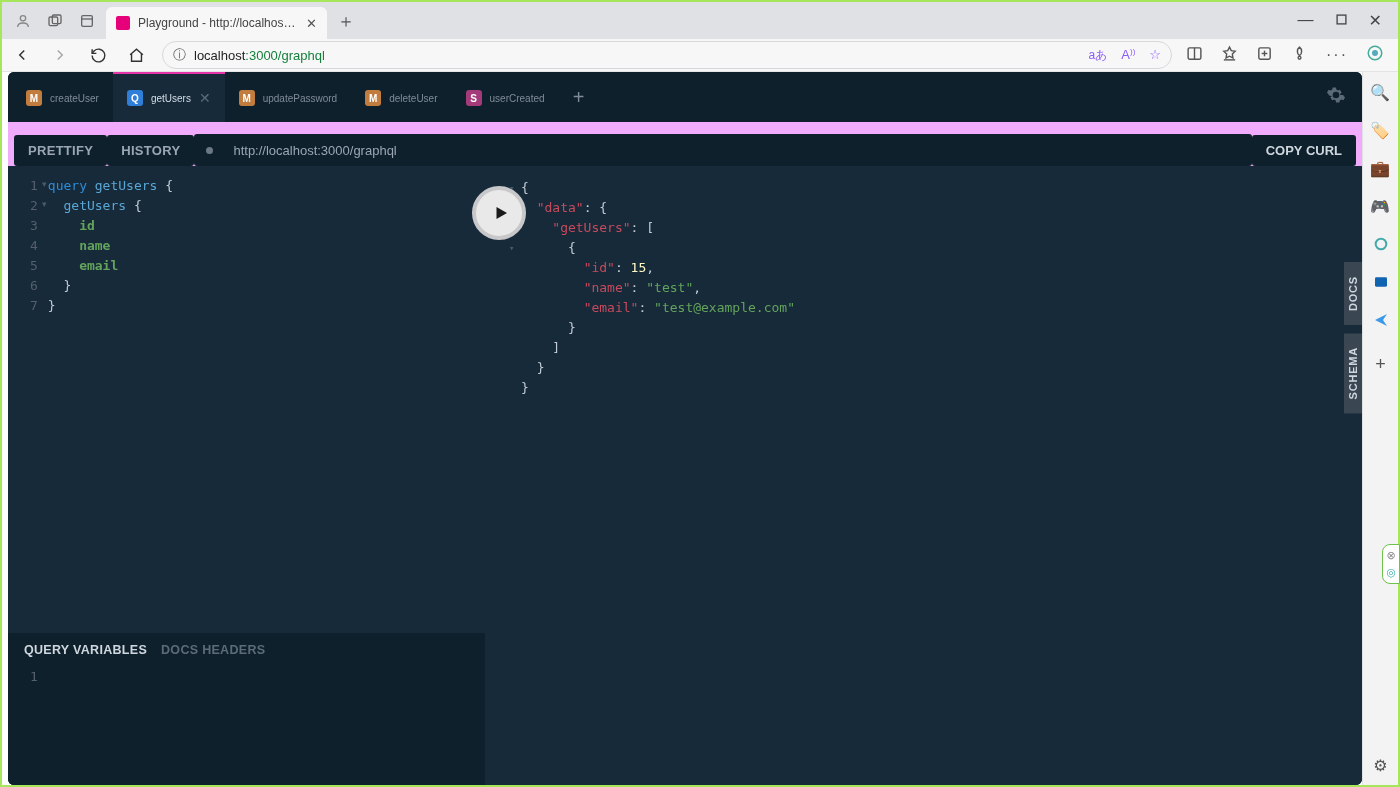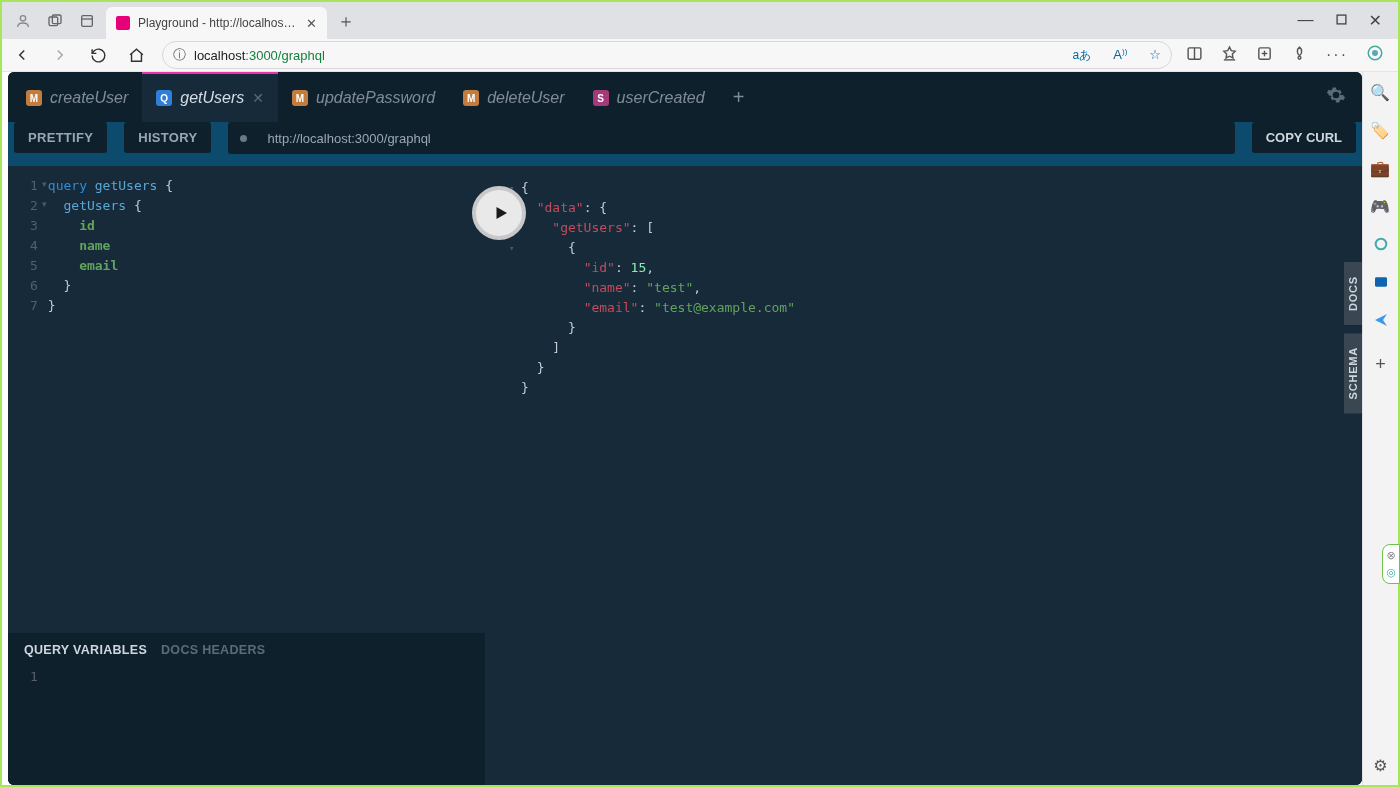--- a/index.html
+++ b/index.html
@@ -28,28 +28,28 @@
   .playground { flex: 1; background: #0f202d; margin: 0 0 0 6px; border-radius: 6px; display: flex; flex-direction: column; overflow: hidden; }
 
   
   .pg-tabs { height: 50px; background: #0f202d; display: flex; align-items: center; padding: 0 4px; }
   .pg-tab { display: flex; align-items: center; height: 50px; padding: 0 14px; gap: 8px; font-size: 14px; color: #7f8c98; border-top: 2px solid transparent; cursor: pointer; }
   .pg-tab.active { background: #172a3a; border-top: 2px solid #e535ab; color: #d6dde4; }
   .pg-tab .badge { width: 16px; height: 16px; border-radius: 3px; font-size: 10px; font-weight: bold; display: flex; align-items: center; justify-content: center; color: #fff; }
   .badge.M { background: #c27c3e; }
   .badge.Q { background: #2f7ed8; }
   .badge.S { background: #a43a7a; }
-  .pg-tab .tx { color: #7f8c98; font-size: 16px; font-style: italic; }
+  .pg-tab .tx { color: #7f8c98; font-size: 10px; }
   .pg-tab.active .tx { color: #d6dde4; }
   .pg-tab .close { color: #5b6b78; font-size: 14px; }
   .pg-add { width: 40px; text-align: center; color: #7f8c98; font-size: 20px; }
   .pg-settings { margin-left: auto; margin-right: 12px; color: #5b6b78; }
 
   
-  .pg-toolbar { height: 44px; background: #0c4a6e; display: flex; align-items: flex-start; gap: 17px; padding: 0 6px; }
+  .pg-toolbar { height: 44px; background: #f0abfc; display: flex; align-items: flex-end; gap: 0; padding: 0 6px; }
   .tb-btn { background: #0f202d; color: #9aa7b3; font-size: 13px; font-weight: 600; padding: 8px 14px; border-radius: 3px; letter-spacing: 0.3px; cursor: pointer; }
   .endpoint { flex: 1; display: flex; align-items: center; gap: 10px; background: #0f202d; border-radius: 3px; padding: 0 12px; height: 32px; }
   .endpoint .dot { width: 7px; height: 7px; border-radius: 50%; background: #6b7885; }
   .endpoint .txt { font-size: 13px; color: #9aa7b3; margin-left: 10px; }
   .copy-curl { background: #0f202d; color: #cfd7de; font-size: 13px; font-weight: 600; padding: 8px 14px; border-radius: 3px; }
 
   
   .pg-body { flex: 1; display: flex; position: relative; min-height: 0; }
   .left-col { width: 477px; display: flex; flex-direction: column; background: #172a3a; }
   .editor-area { flex: 1; background: #172a3a; position: relative; }
@@ -71,21 +71,21 @@
   .vars-editor { display: flex; padding: 8px 0 0 22px; font-family: Consolas, monospace; font-size: 13px; color: #555f6b; }
 
   .run-btn { position: absolute; left: 464px; top: 20px; width: 54px; height: 54px; border-radius: 50%; background: #e9e9ea; border: 4px solid #c8c8ca; display: flex; align-items: center; justify-content: center; color: #1a1a1a; cursor: pointer; z-index: 5; }
   .run-btn svg { margin-left: 3px; }
 
   .right-col { flex: 1; background: #172a3a; display: flex; flex-direction: column; position: relative; }
   .result { flex: 1; font-family: Consolas, monospace; font-size: 13px; line-height: 20px; padding: 12px 0 0 36px; color: #c3ccd4; position: relative; }
   .result .fold-caret { left: -12px; }
   .json-key { color: #c74a5c; }
   .json-str { color: #63a35c; }
-  .json-num { color: #86efac; }
+  .json-num { color: #fef9c3; }
   .result-line { white-space: pre; position: relative; height: 20px; }
 
   .footer-tabs { height: 34px; display: flex; justify-content: flex-end; align-items: center; gap: 18px; padding-right: 14px; font-size: 12.5px; font-weight: 600; color: #5b6b78; letter-spacing: 0.3px; }
   .footer-tabs .active { color: #cfd7de; }
 
   .side-handles { position: absolute; right: 0; top: 96px; display: flex; flex-direction: column; gap: 8px; }
   .handle { writing-mode: vertical-rl; transform: rotate(180deg); background: #3a4652; color: #cfd7de; font-size: 11px; font-weight: 600; padding: 14px 3px; letter-spacing: 0.8px; cursor: pointer; }
 
   
   .edge-sidebar { width: 36px; background: #f3f3f4; border-left: 1px solid #e0e0e2; display: flex; flex-direction: column; align-items: center; padding-top: 10px; gap: 18px; position: relative; }
@@ -153,21 +153,21 @@
     </span>
   <span class="nav-btn">
       <svg width="17" height="17" viewBox="0 0 24 24" fill="none" stroke="#333" stroke-width="2">
         <path d="M3 11l9-8 9 8"></path>
         <path d="M5 10v10h14V10"></path>
       </svg>
     </span>
   <div class="url-pill">
     <span class="lock">ⓘ</span>
     <span><span style="color:#222">localhost</span><span style="color:#15803d">:3000/graphql</span></span>
-    <span style="margin-left:auto;display:flex;gap:22px;color:#0369a1;">
+    <span style="margin-left:auto;display:flex;gap:14px;color:#8b5cf6;">
       <span style="font-size:12px">aあ</span>
       <span>A<sup style="font-size:8px">))</sup></span>
       <span>☆</span>
     </span>
   </div>
   <div class="right-icons">
     <span><svg width="17" height="17" viewBox="0 0 24 24" fill="none" stroke="#555" stroke-width="2">
           <rect x="3" y="4" width="18" height="16" rx="2"></rect>
           <line x1="12" y1="4" x2="12" y2="20"></line>
         </svg></span>

